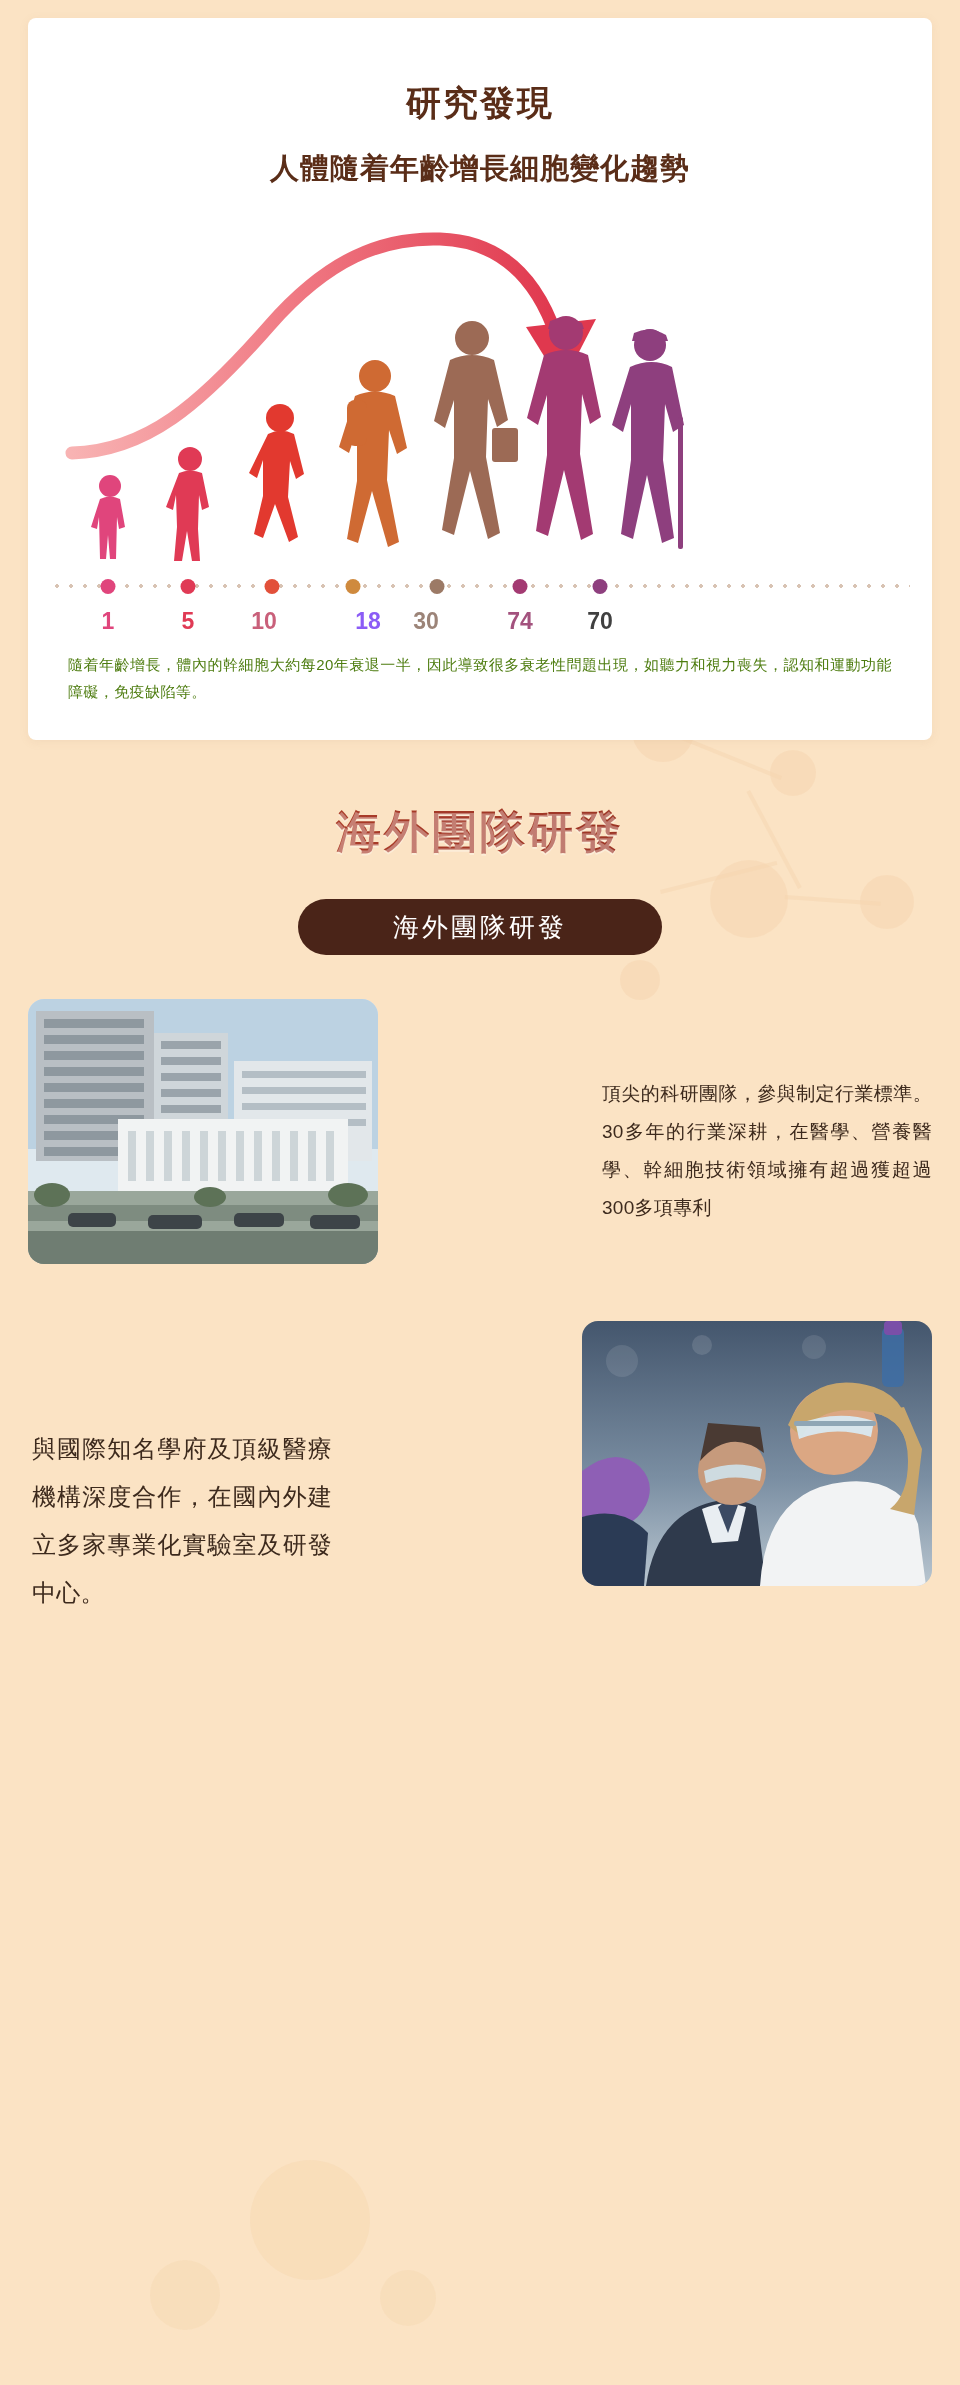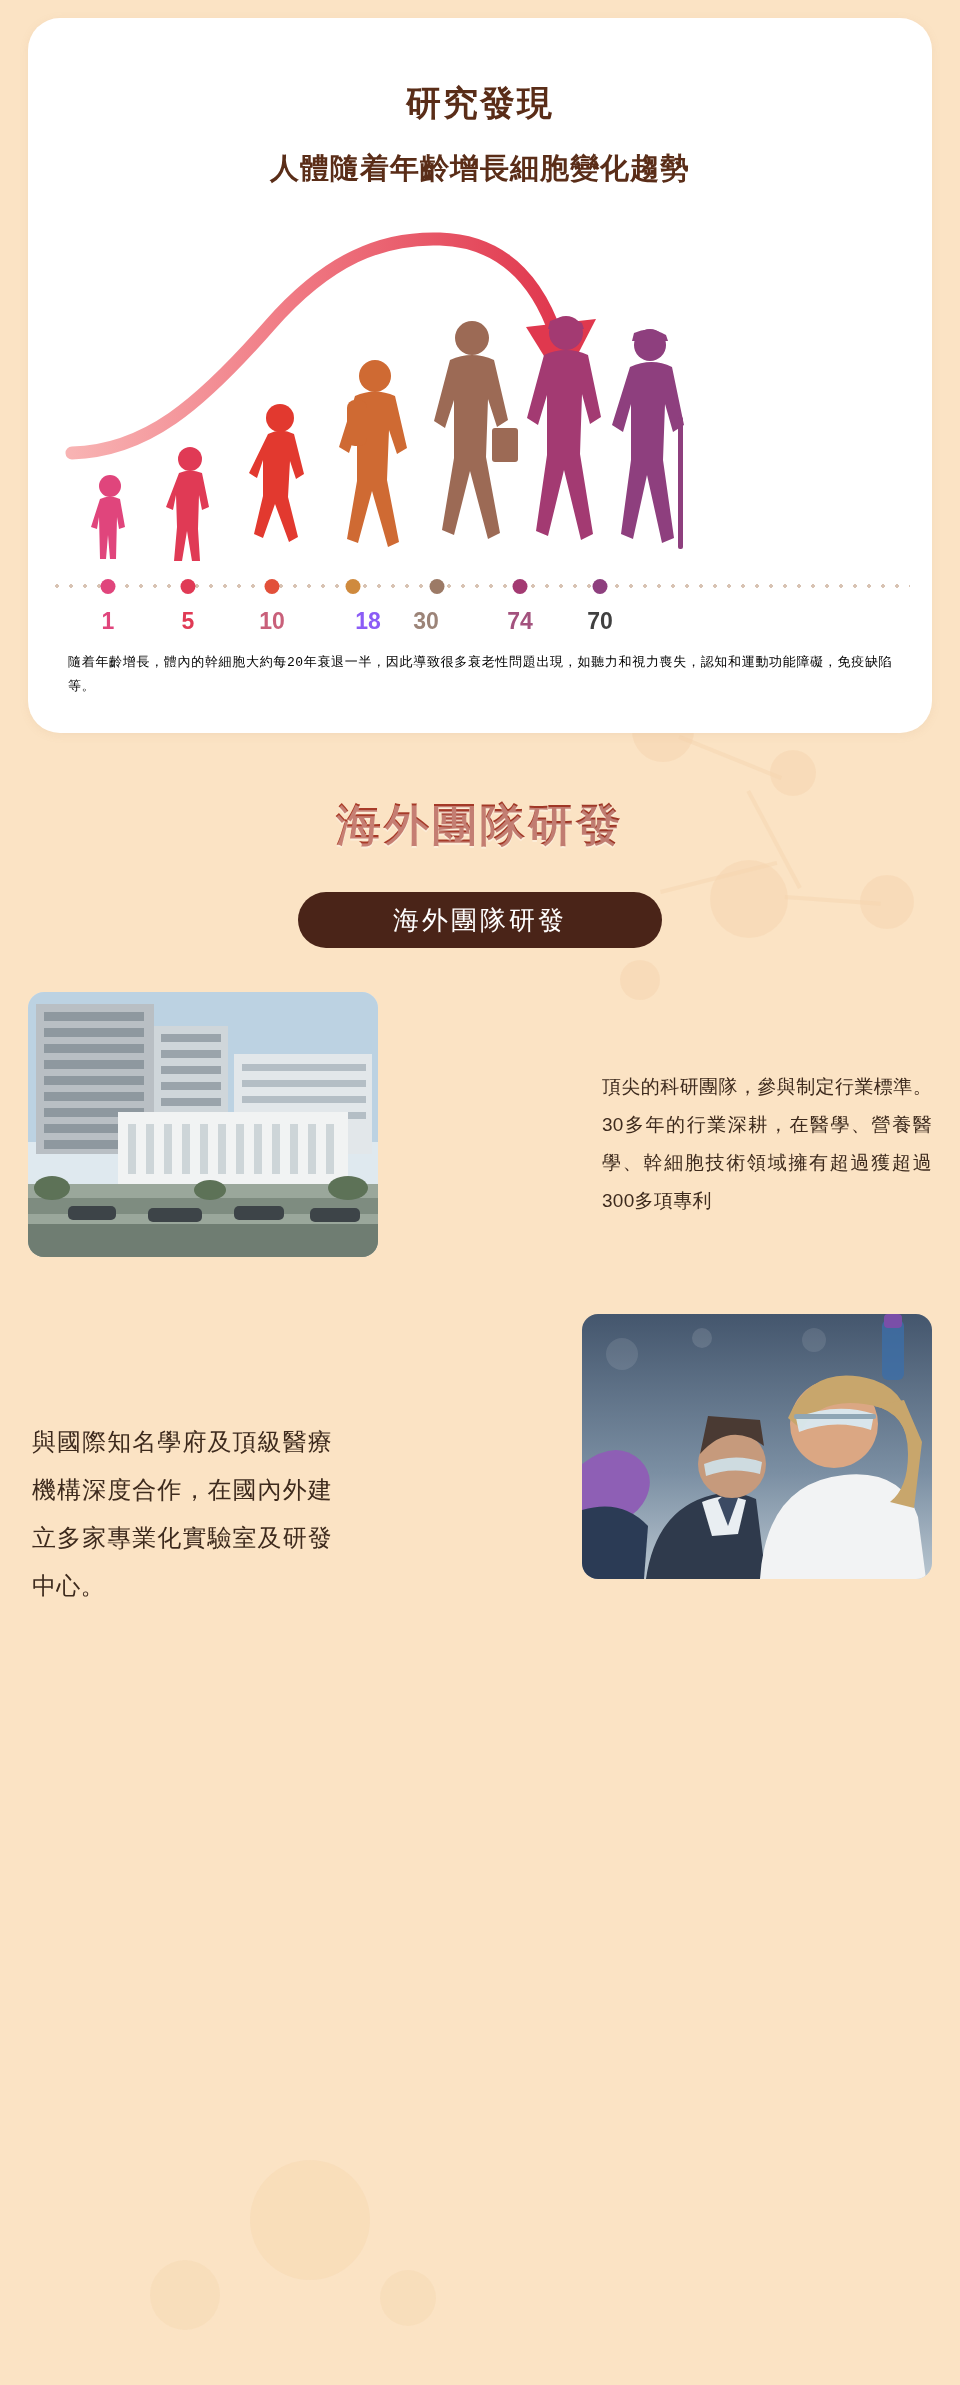--- a/index.html
+++ b/index.html
@@ -15,21 +15,21 @@
   
   .bg-deco{position:absolute;pointer-events:none;}
   .mol-circle{position:absolute;border-radius:50%;background:#f6d6b0;opacity:.55;}
   .mol-line{position:absolute;background:#f6d6b0;opacity:.5;transform-origin:0 0;height:4px;}
 
   
   .card1{
     position:relative;
     margin:18px 28px 6px 28px;
     background:#ffffff;
-    border-radius:32px;
+    border-radius:8px;
     padding:40px 0 34px 0;
     box-shadow:0 2px 10px rgba(180,140,100,.10);
   }
   .title-main{
     text-align:center;
     color:#5a2d18;
     font-weight:bold;
     font-size:35px;
     letter-spacing:2px;
     line-height:1.25;
@@ -78,26 +78,25 @@
   .axis-label{
     position:absolute;
     bottom:0;
     transform:translateX(-50%);
     font-size:23px;
     font-weight:bold;
   }
 
   .para{
     margin:16px 40px 0 40px;
-    color:#000000;
-    font-size:13px;
+    color:#4d7c0f;
+    font-size:15px;
     line-height:1.85;
     letter-spacing:.4px;
     text-align:justify;
-    font-family:Liberation Mono, monospace;
   }
 
   
   .sec2{position:relative;margin-top:62px;}
   .sec2-title{
     text-align:center;
     font-size:45px;
     font-weight:bold;
     letter-spacing:3px;
     background:linear-gradient(90deg,#b8422c 0%,#8e2f22 100%);
@@ -253,21 +252,21 @@
       <div class="axis-dot" style="left:138px;background:#e03a55;"></div>
       <div class="axis-dot" style="left:222px;background:#e2503a;"></div>
       <div class="axis-dot" style="left:303px;background:#cf8a3e;"></div>
       <div class="axis-dot" style="left:387px;background:#9c7a66;"></div>
       <div class="axis-dot" style="left:470px;background:#a33a72;"></div>
       <div class="axis-dot" style="left:550px;background:#8e3f7e;"></div>
     </div>
 
     <div class="axis-label" style="left:58px;color:#e0457c;">1</div>
     <div class="axis-label" style="left:138px;color:#e03a55;">5</div>
-    <div class="axis-label" style="left:222px;color:#c9607a;">10</div>
+    <div class="axis-label" style="left:214px;color:#c9607a;">10</div>
     <div class="axis-label" style="left:318px;color:#8b5cf6;">18</div>
     <div class="axis-label" style="left:376px;color:#9c8478;">30</div>
     <div class="axis-label" style="left:470px;color:#a3527e;">74</div>
     <div class="axis-label" style="left:550px;color:#404040;">70</div>
   </div>
 
   <p class="para">隨着年齡增長，體內的幹細胞大約每20年衰退一半，因此導致很多衰老性問題出現，如聽力和視力喪失，認知和運動功能障礙，免疫缺陷等。</p>
 </section>
 
 <section class="sec2">

